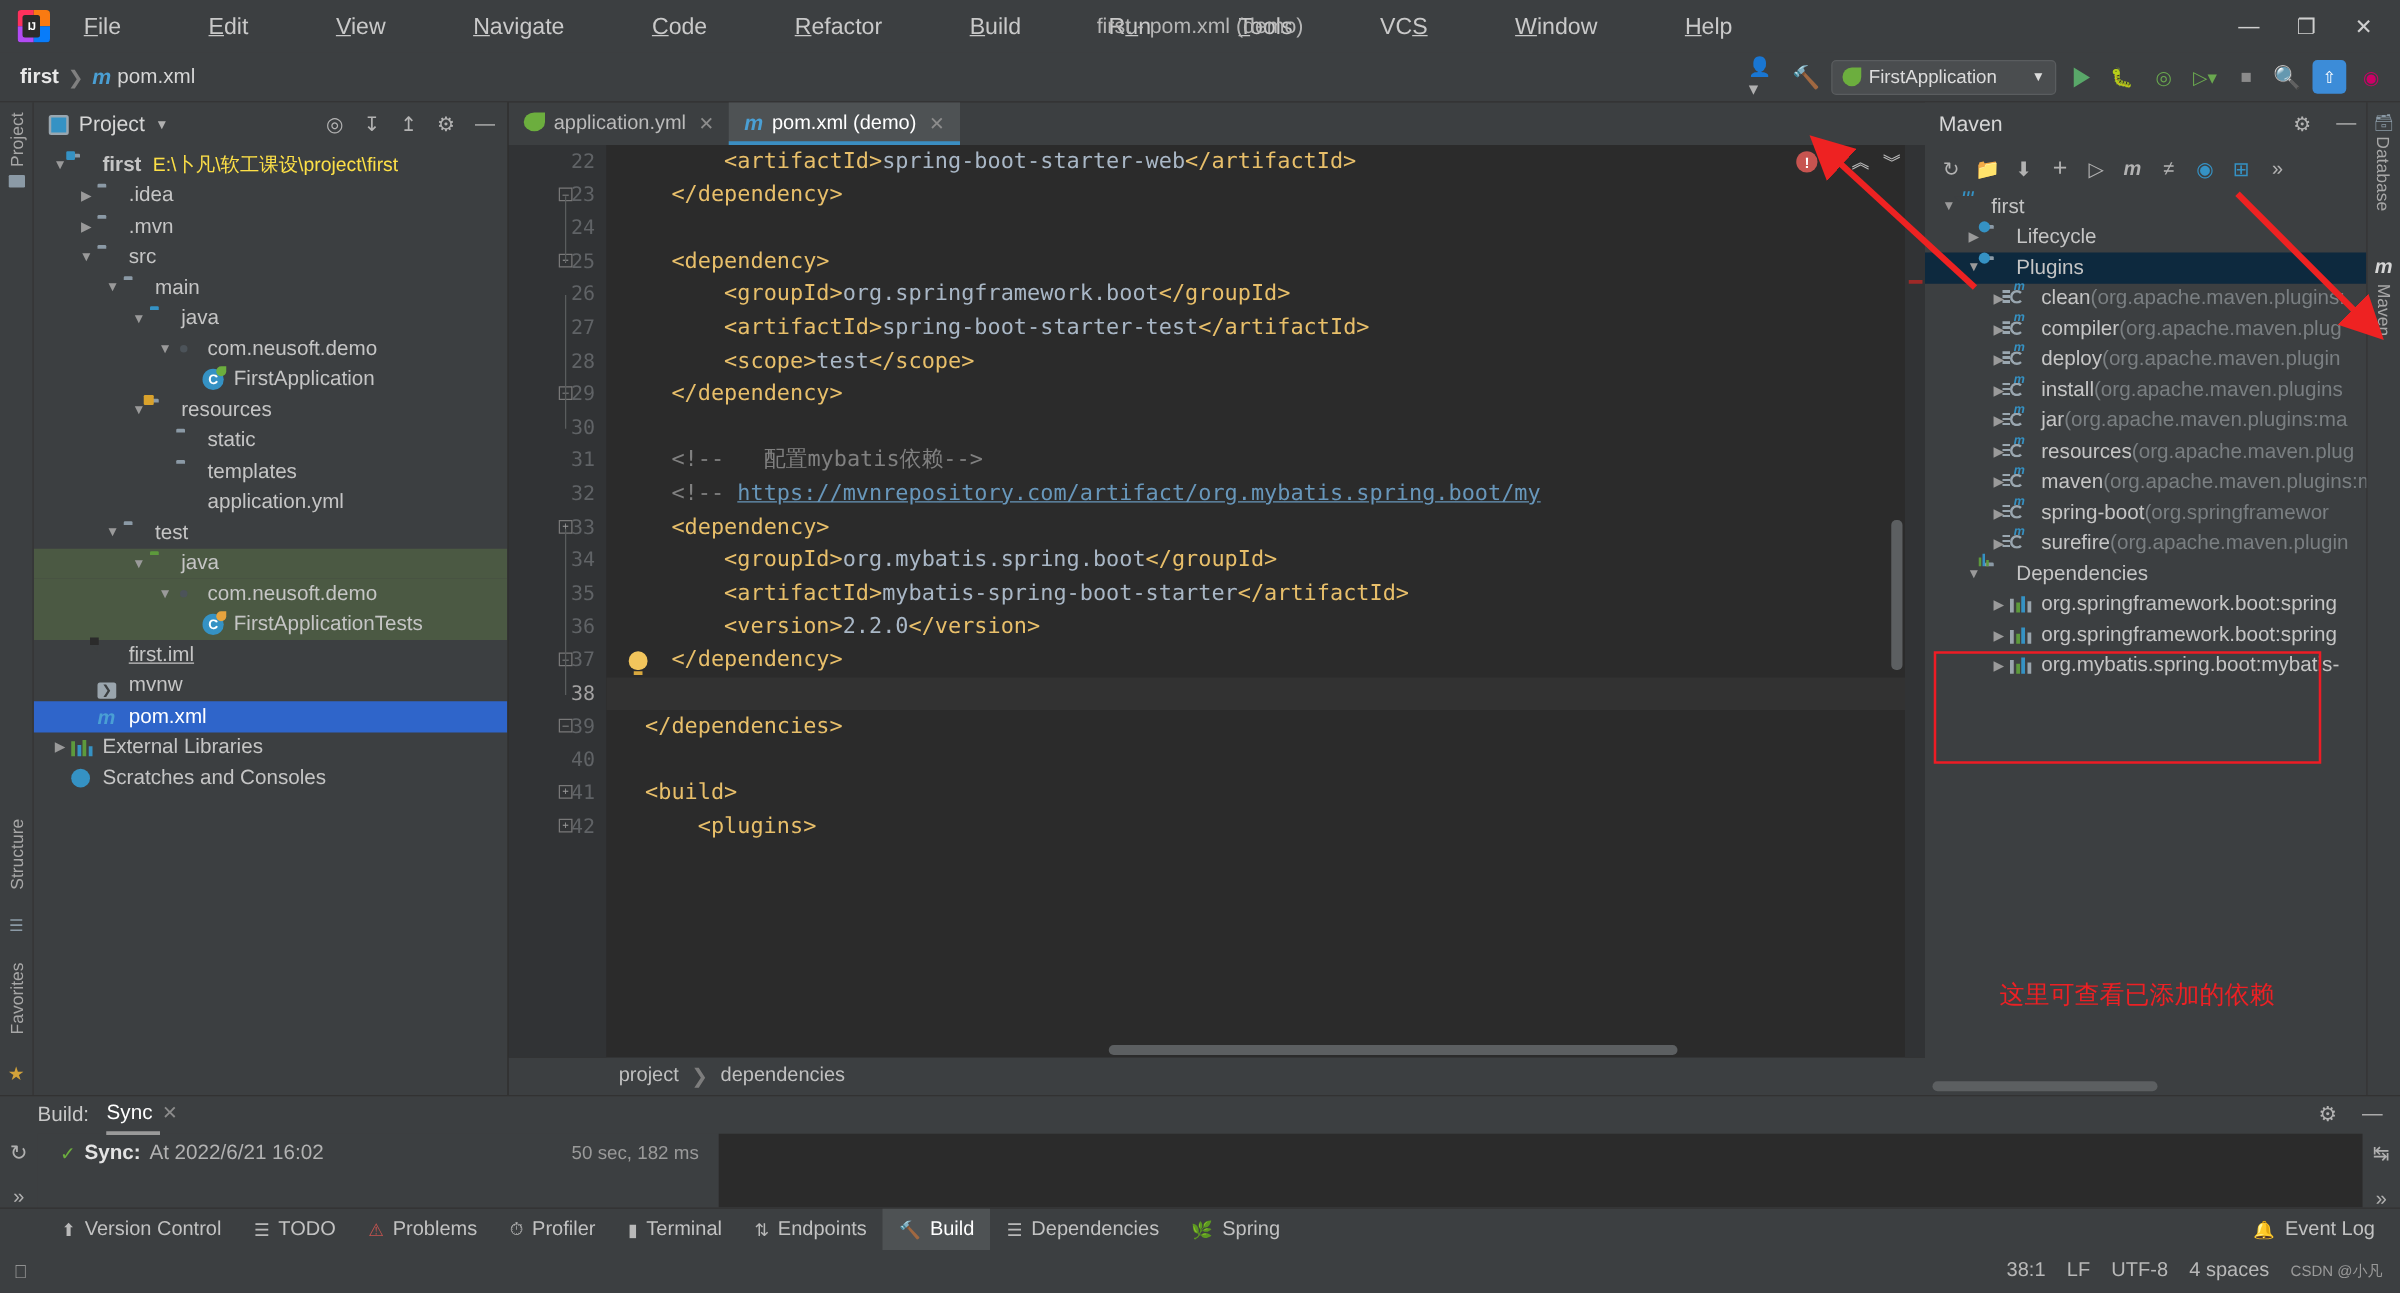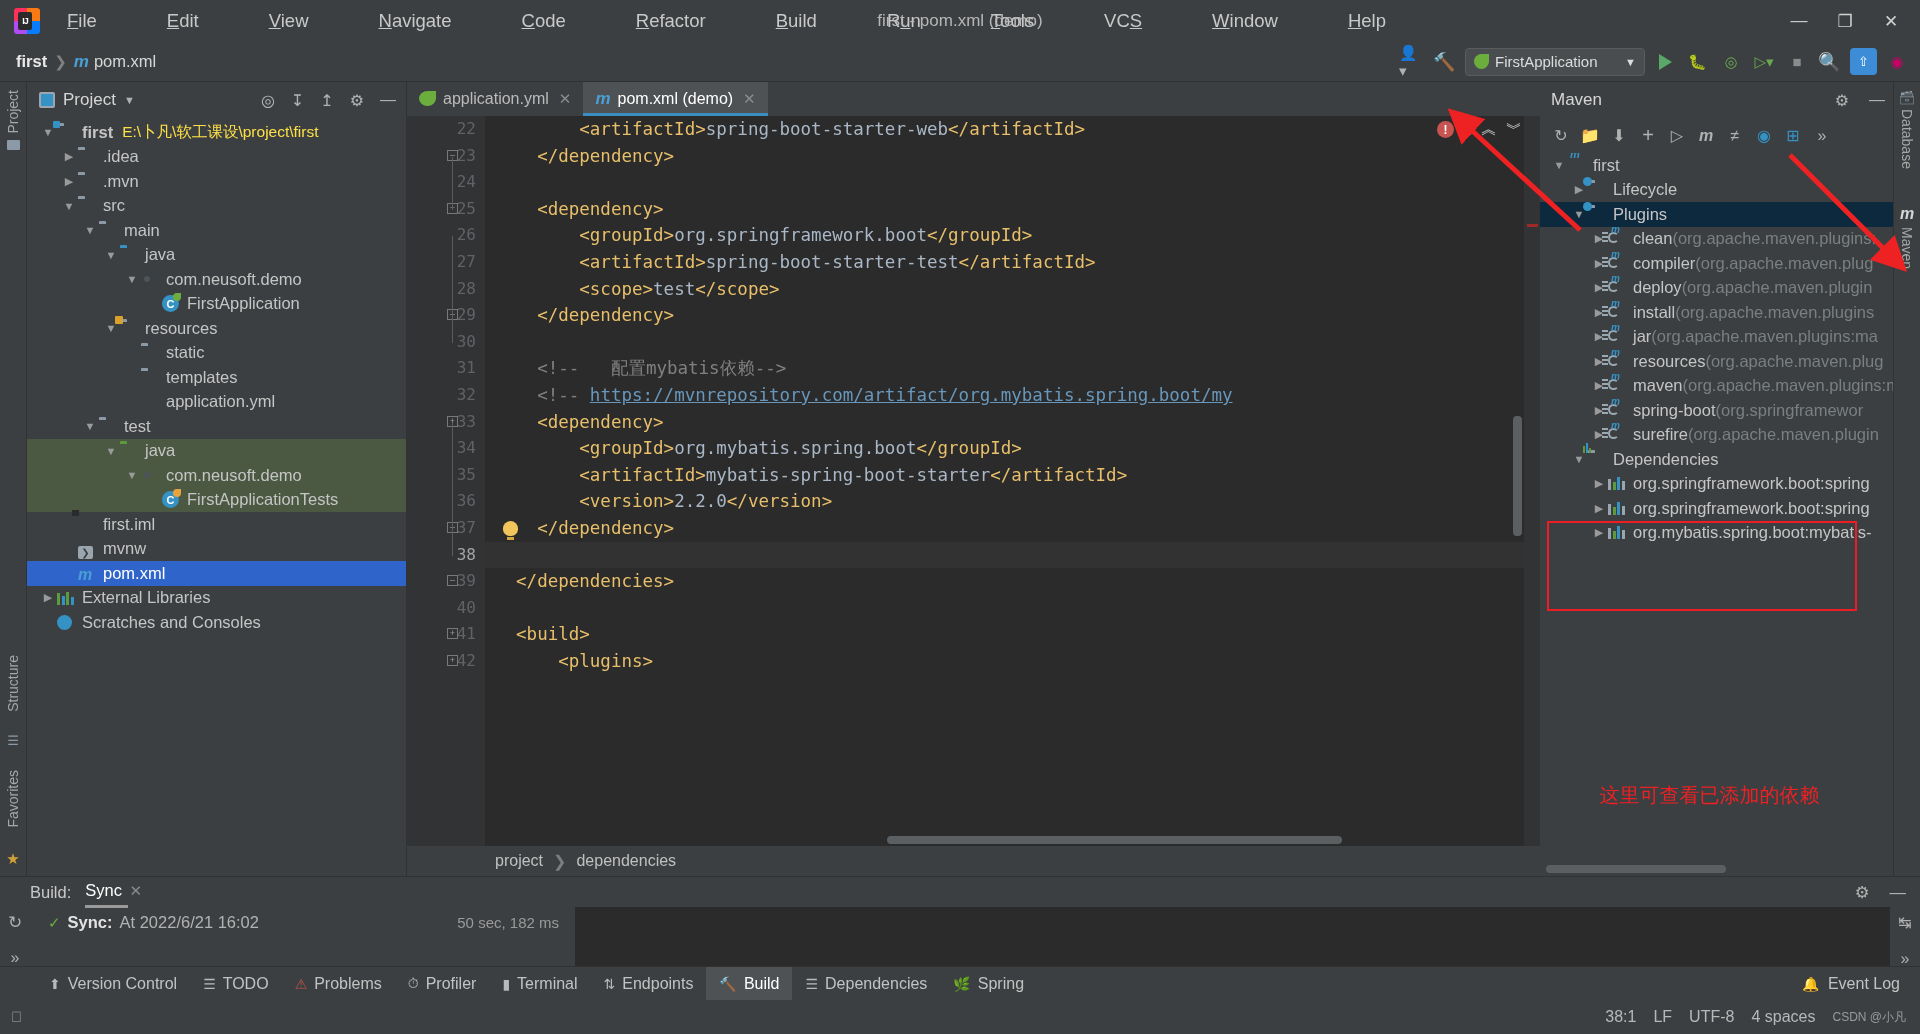--- a/index.html
+++ b/index.html
@@ -338,21 +338,21 @@
             <span class="ico"><span class="pkg"></span></span>
             <span>com.neusoft.demo</span>
           </div>
           <div class="row grnsel" style="padding-left: 117px;">
             <span class="arw none"></span>
             <span class="ico">
               <span class="cls test" style="position:relative">C<span class="sp"></span></span>
             </span>
             <span>FirstApplicationTests</span>
           </div>
-          <div class="row" style="padding-left: 33px;">
+          <div class="row" style="padding-left: 33px; text-decoration: underline;">
             <span class="arw none"></span>
             <span class="ico"><span class="fil"><span style="position:absolute;right:-1px;bottom:0;width:7px;height:6px;background:#2b2b2b;"></span></span></span>
             <span>first.iml</span>
           </div>
           <div class="row" style="padding-left: 33px;">
             <span class="arw none"></span>
             <span class="ico"><span style="display:inline-block;width:15px;height:13px;background:#9aa5ad;color:#3c3f41;font-size:10px;text-align:center;line-height:13px;border-radius:2px;position:relative;top:1px;">❯</span></span>
             <span>mvnw</span>
           </div>
           <div class="row sel" style="padding-left: 33px;">

